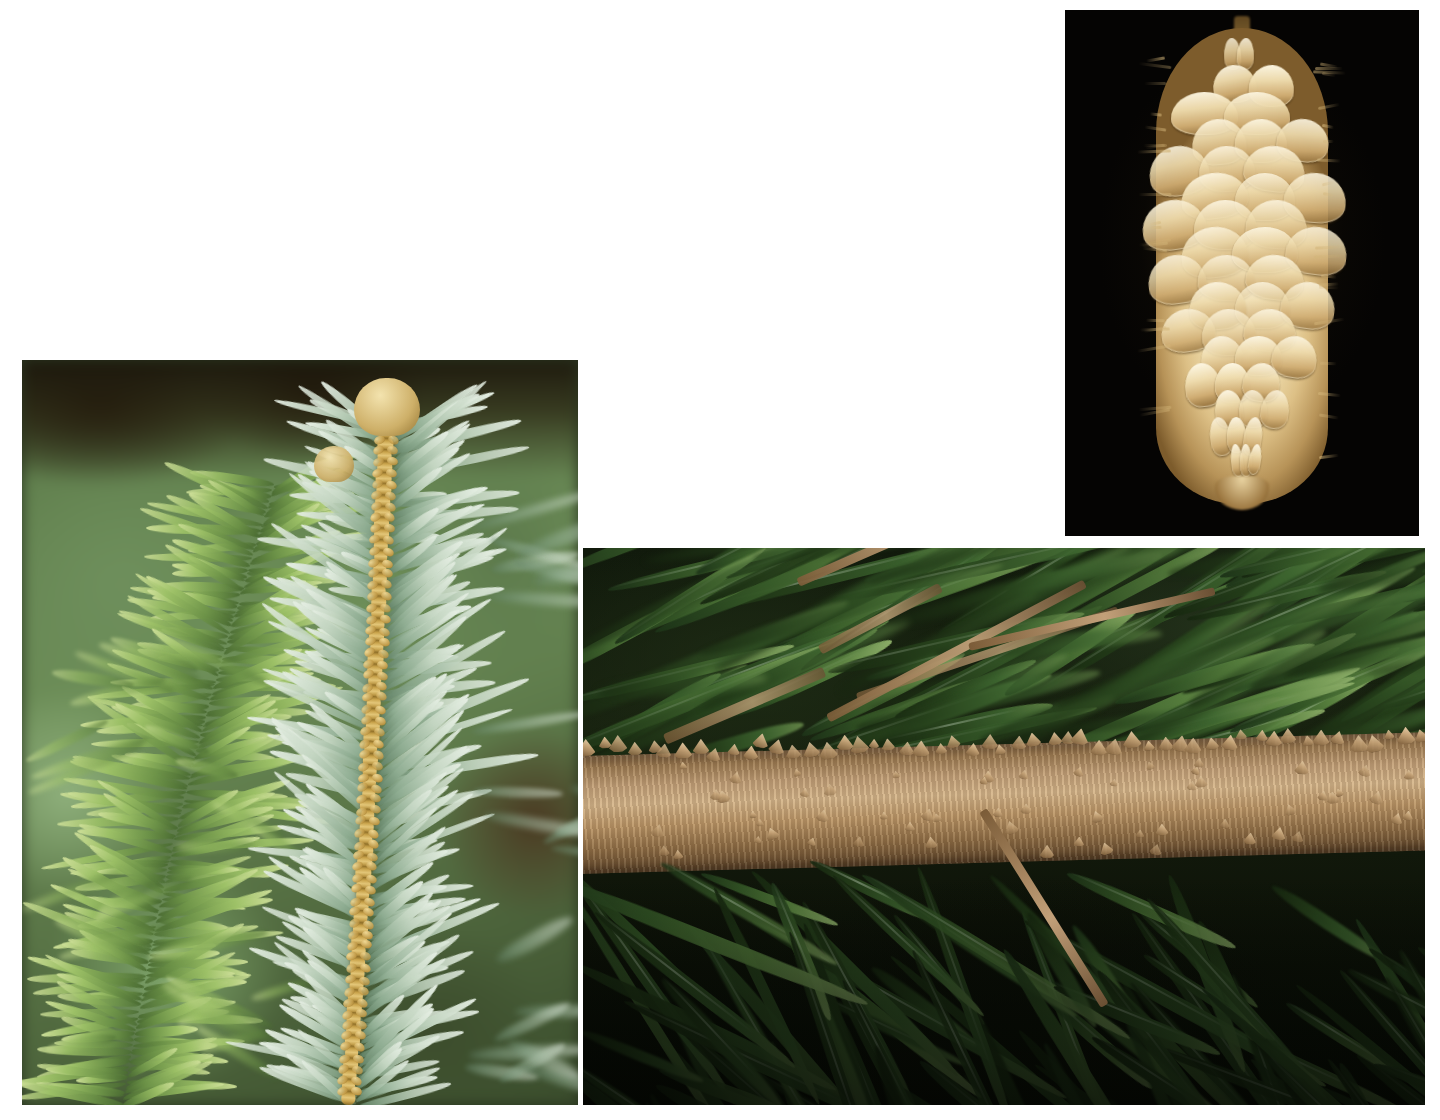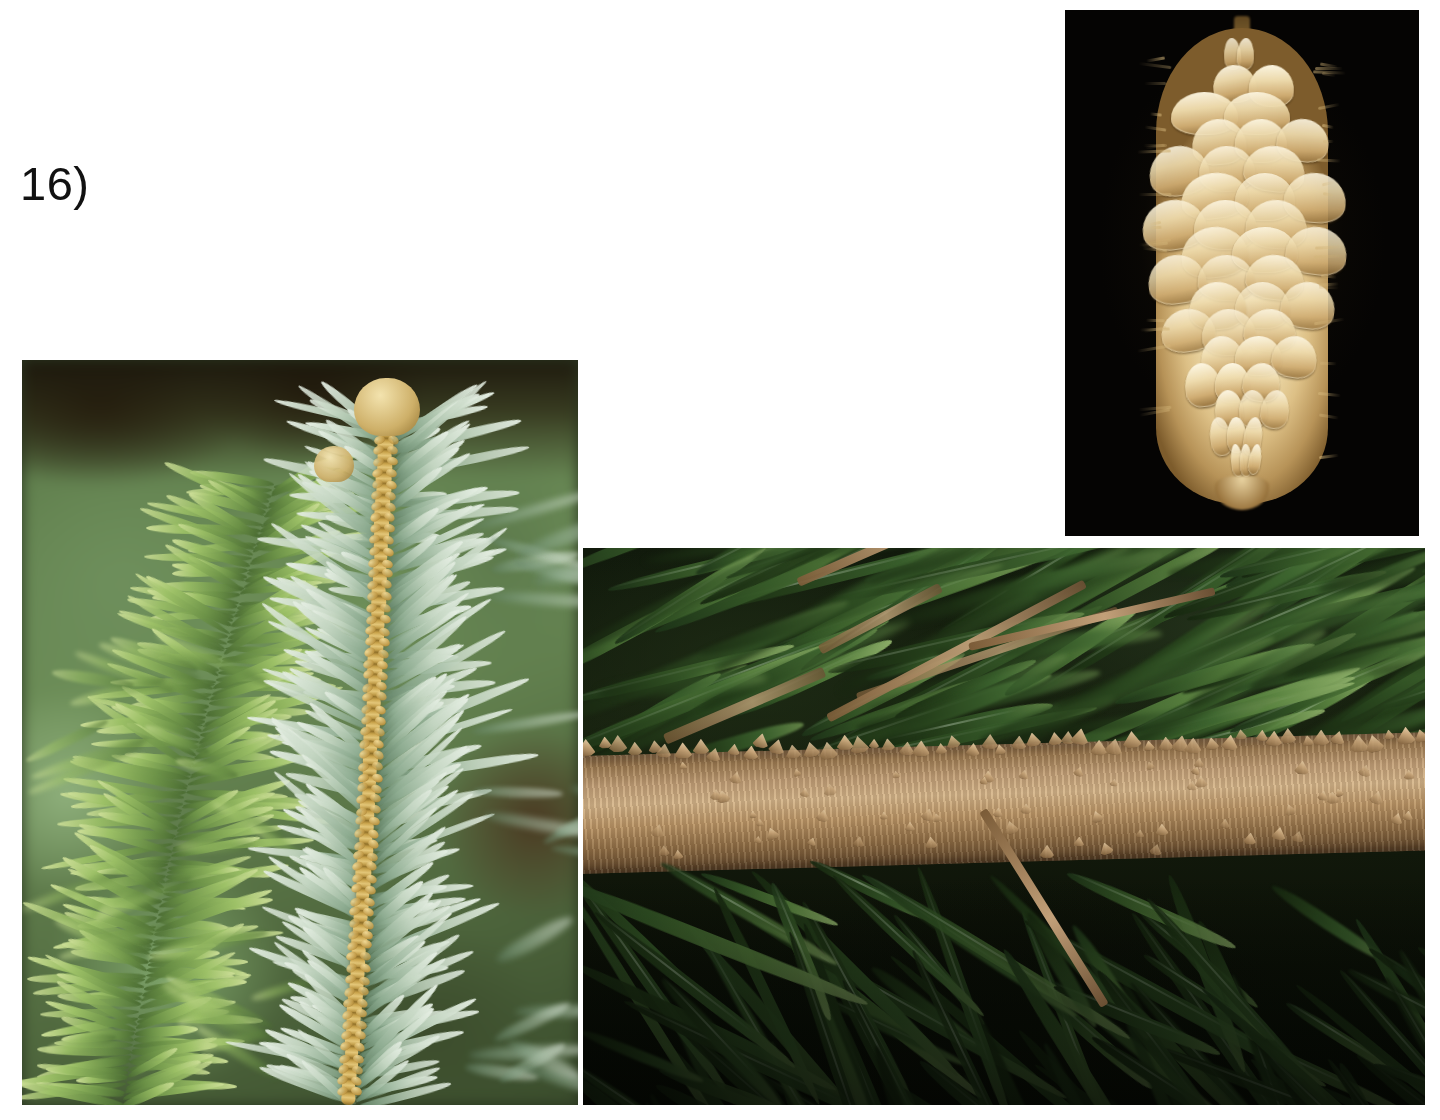--- a/index.html
+++ b/index.html
@@ -203,21 +203,20 @@
     background: linear-gradient(90deg, rgba(255,255,255,0) 0%, rgba(230,245,225,0.55) 50%, rgba(255,255,255,0) 100%);
     height: 2px; border-radius: 2px;
   }
 </style>
 </head>
 <body>
 
 <div id="slide">
 
   <div class="heading">
-    <span class="num">16)</span>
   </div>
 
   <div class="photo" id="photo-cone" title="Mature tan-golden conifer (spruce) seed cone photographed against a plain black background" style="left: 1065px; top: 10px; width: 354px; height: 526px;">
     <div class="vign"></div>
     <div class="cone">
       <div class="cone-stem"></div>
       <div class="cone-core"></div>
       <div id="cone-scales">
           <div class="scale" style="left: 67.5538px; top: 10px; width: 17.0924px; height: 31.7317px; transform: rotate(-3.1deg); opacity: 0.8; filter: blur(0.42px);"></div>
           <div class="scale" style="left: 81.4979px; top: 10px; width: 16.8042px; height: 31.7529px; transform: rotate(2.4deg); opacity: 0.86; filter: blur(0.62px);"></div>

